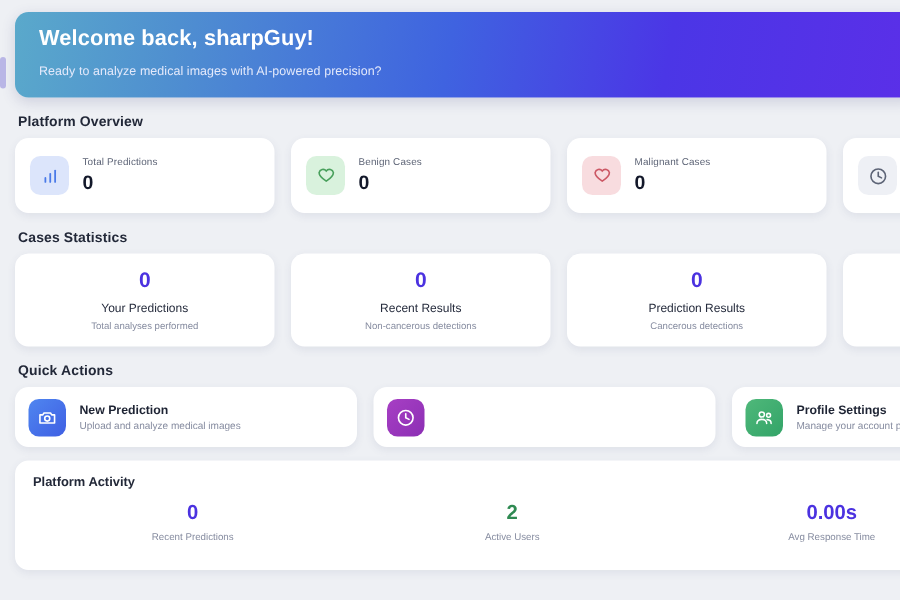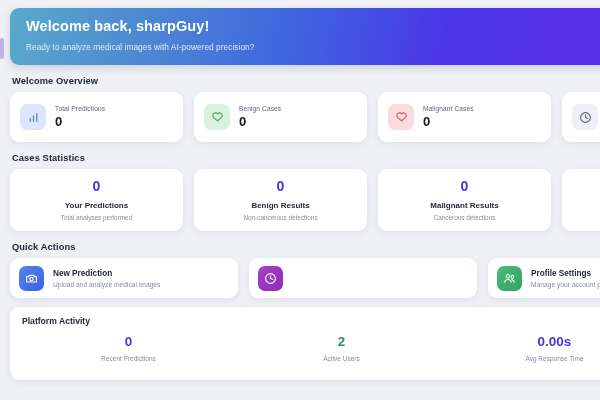--- a/index.html
+++ b/index.html
@@ -125,21 +125,21 @@
   }
   .stat-value {
     font-size: 14px;
     font-weight: bold;
     color: #4b32e0;
     line-height: 1;
     white-space: nowrap;
   }
   .stat-name {
     font-size: 8px;
-    font-weight: bold;
+    font-weight: normal;
     color: #252b3c;
     margin-top: 8px;
     white-space: nowrap;
   }
   .stat-sub {
     font-size: 6.4px;
     color: #868ca0;
     margin-top: 4px;
     white-space: nowrap;
   }
@@ -220,21 +220,21 @@
 
 <div id="page">
 
   <div class="left-rail"></div>
 
   <div class="welcome">
     <h1>Welcome back, sharpGuy!</h1>
     <p>Ready to analyze medical images with AI-powered precision?</p>
   </div>
 
-  <div class="section-title">Welcome Overview</div>
+  <div class="section-title">Platform Overview</div>
   <div class="row">
 
     <div class="overview-card">
       <div class="ov-icon" style="background:#dce5fb">
         <svg width="13" height="13" viewBox="0 0 24 24" fill="none" stroke="#4a7ae8" stroke-width="2.2" stroke-linecap="round">
           <line x1="6" y1="19" x2="6" y2="14"></line>
             <line x1="12" y1="19" x2="12" y2="9"></line>
             <line x1="18" y1="19" x2="18" y2="5"></line>
         </svg>
       </div>
@@ -284,27 +284,27 @@
   <div class="row">
 
     <div class="stat-card">
       <div class="stat-value">0</div>
       <div class="stat-name">Your Predictions</div>
       <div class="stat-sub">Total analyses performed</div>
     </div>
 
     <div class="stat-card">
       <div class="stat-value">0</div>
-      <div class="stat-name">Benign Results</div>
+      <div class="stat-name">Recent Results</div>
       <div class="stat-sub">Non-cancerous detections</div>
     </div>
 
     <div class="stat-card">
       <div class="stat-value">0</div>
-      <div class="stat-name">Malignant Results</div>
+      <div class="stat-name">Prediction Results</div>
       <div class="stat-sub">Cancerous detections</div>
     </div>
 
     <div class="stat-card">
       
       
       
     </div>
 
   </div>

